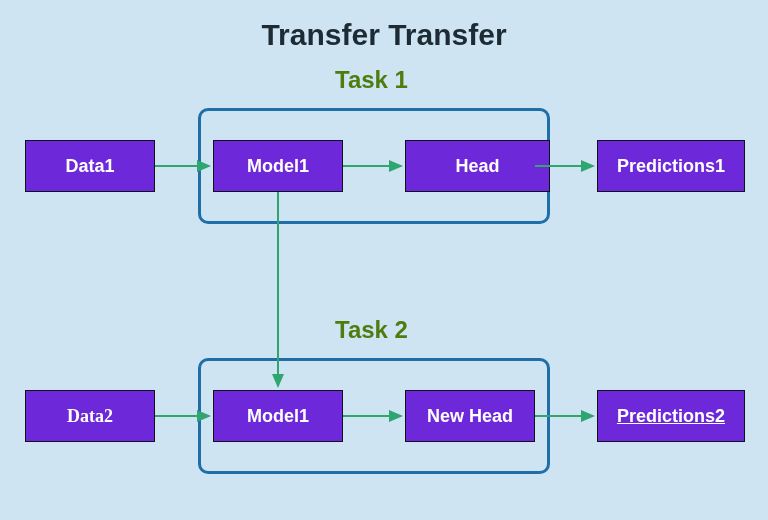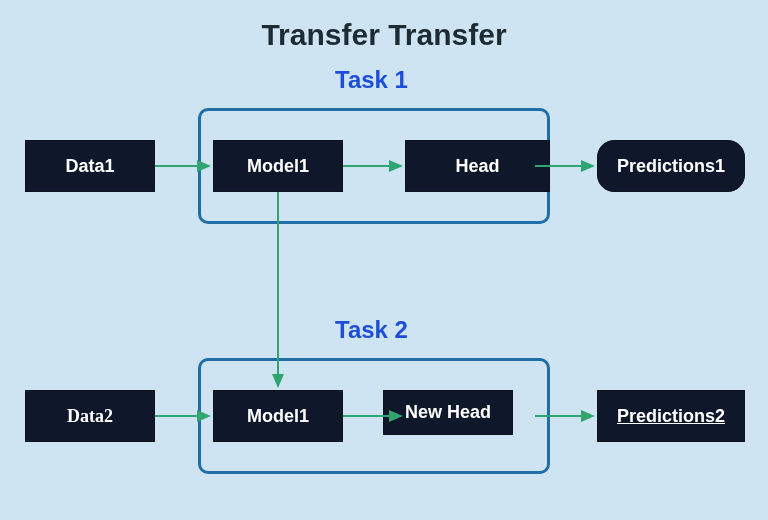--- a/index.html
+++ b/index.html
@@ -18,31 +18,31 @@
     top: 18px;
     text-align: center;
     font-size: 30px;
     font-weight: 700;
     color: #1d2b34;
   }
   .task-label {
     position: absolute;
     font-size: 24px;
     font-weight: 700;
-    color: #1d4ed8;
+    color: #4d7c0f;
   }
   .group-box {
     position: absolute;
     border: 3px solid #1f6ea8;
     border-radius: 10px;
     box-sizing: border-box;
   }
   .node {
     position: absolute;
-    background: #0f172a;
+    background: #6d28d9;
     color: #ffffff;
     font-weight: 700;
     font-size: 18px;
     display: flex;
     align-items: center;
     justify-content: center;
     text-align: center;
     border: 1px solid #0d1318;
     box-sizing: border-box;
     padding: 0 6px;
@@ -60,28 +60,28 @@
 <body>
 
 <div class="title">Transfer Transfer</div>
 
 <div class="task-label" style="left:335px; top:66px;">Task 1</div>
 <div class="group-box" style="left:198px; top:108px; width:352px; height:116px;"></div>
 
 <div class="node" style="left:25px;  top:140px; width:130px; height:52px;">Data1</div>
 <div class="node" style="left:213px; top:140px; width:130px; height:52px;">Model1</div>
 <div class="node" style="left:405px; top:140px; width:145px; height:52px;">Head</div>
-<div class="node" style="left:597px; top:140px; width:148px; height:52px;border-radius:17px;">Predictions1</div>
+<div class="node" style="left:597px; top:140px; width:148px; height:52px;">Predictions1</div>
 
 <div class="task-label" style="left:335px; top:316px;">Task 2</div>
 <div class="group-box" style="left:198px; top:358px; width:352px; height:116px;"></div>
 
 <div class="node" style="left:25px;  top:390px; width:130px; height:52px;font-family:Liberation Serif, serif;">Data2</div>
 <div class="node" style="left:213px; top:390px; width:130px; height:52px;">Model1</div>
-<div class="node" style="left:383px; top:390px; width:130px; height:45px;">New Head</div>
+<div class="node" style="left:405px; top:390px; width:130px; height:52px;">New Head</div>
 <div class="node" style="left:597px; top:390px; width:148px; height:52px;text-decoration:underline;">Predictions2</div>
 
 <svg class="arrows">
   <defs>
     <marker id="arrowhead" markerWidth="8" markerHeight="8" refX="6" refY="3" orient="auto" markerUnits="strokeWidth">
       <path d="M0,0 L7,3 L0,6 Z" fill="#2fa56f"></path>
     </marker>
   </defs>
   <g stroke="#2fa56f" stroke-width="2" fill="none" marker-end="url(#arrowhead)">
 

